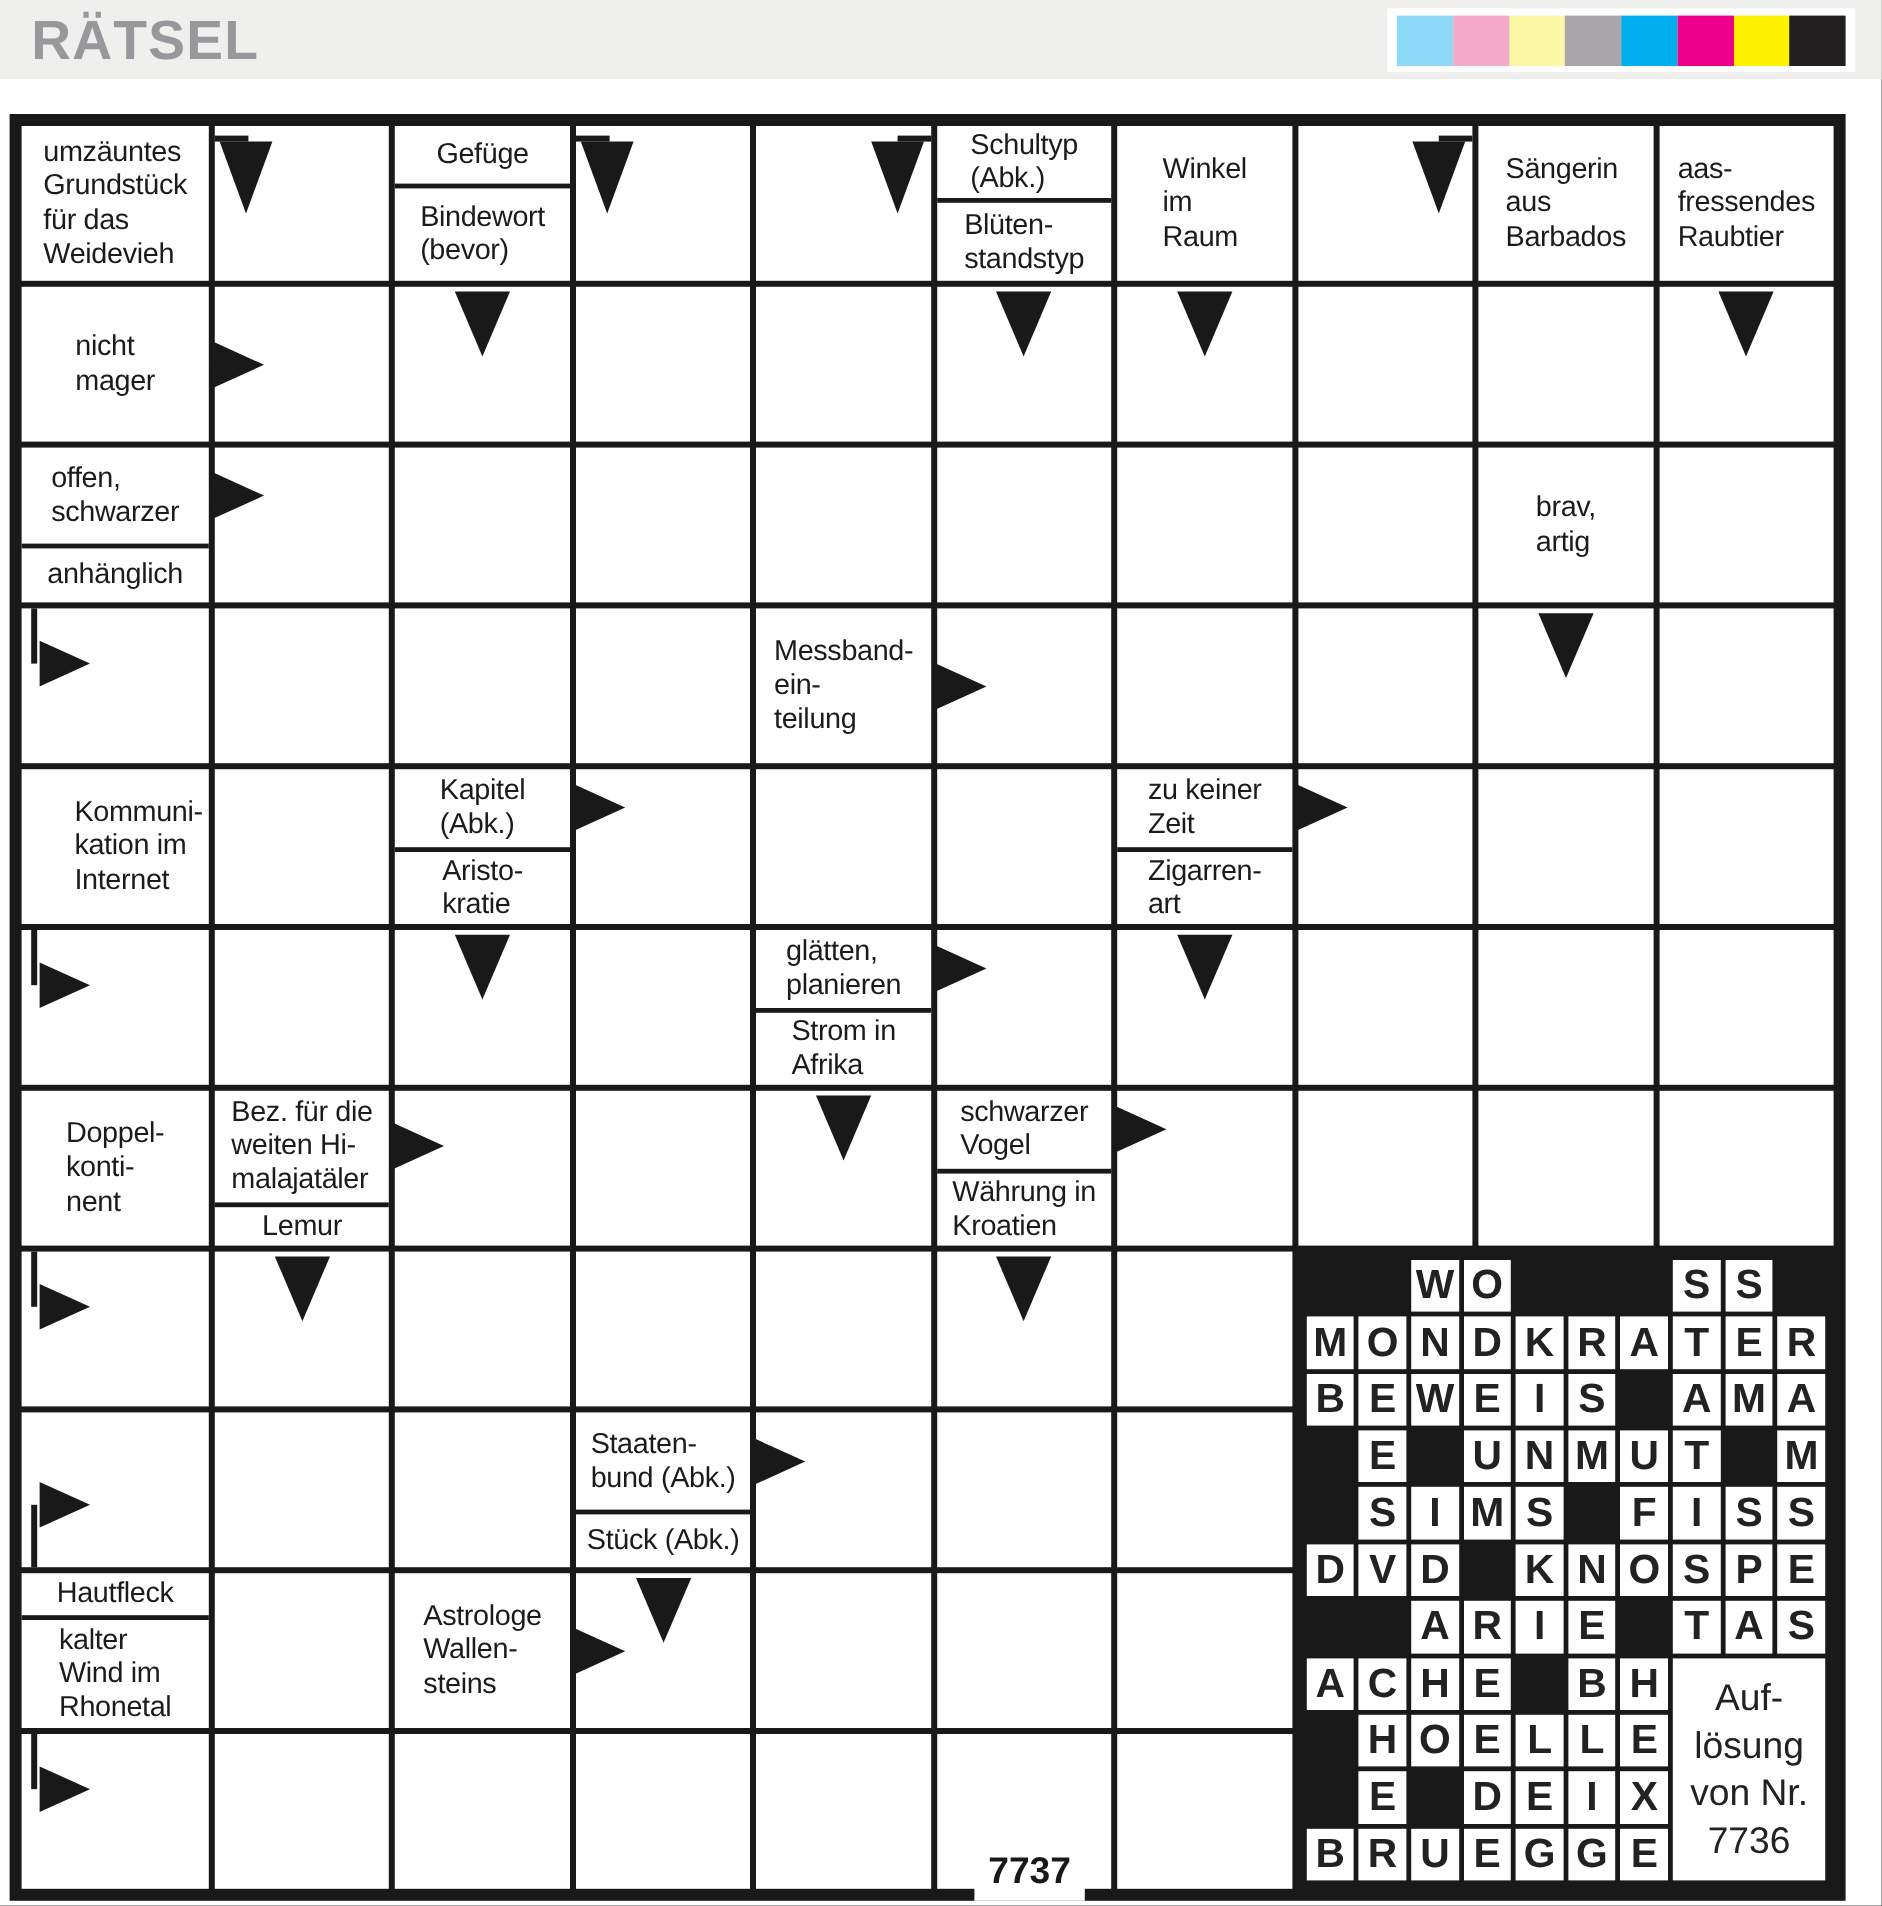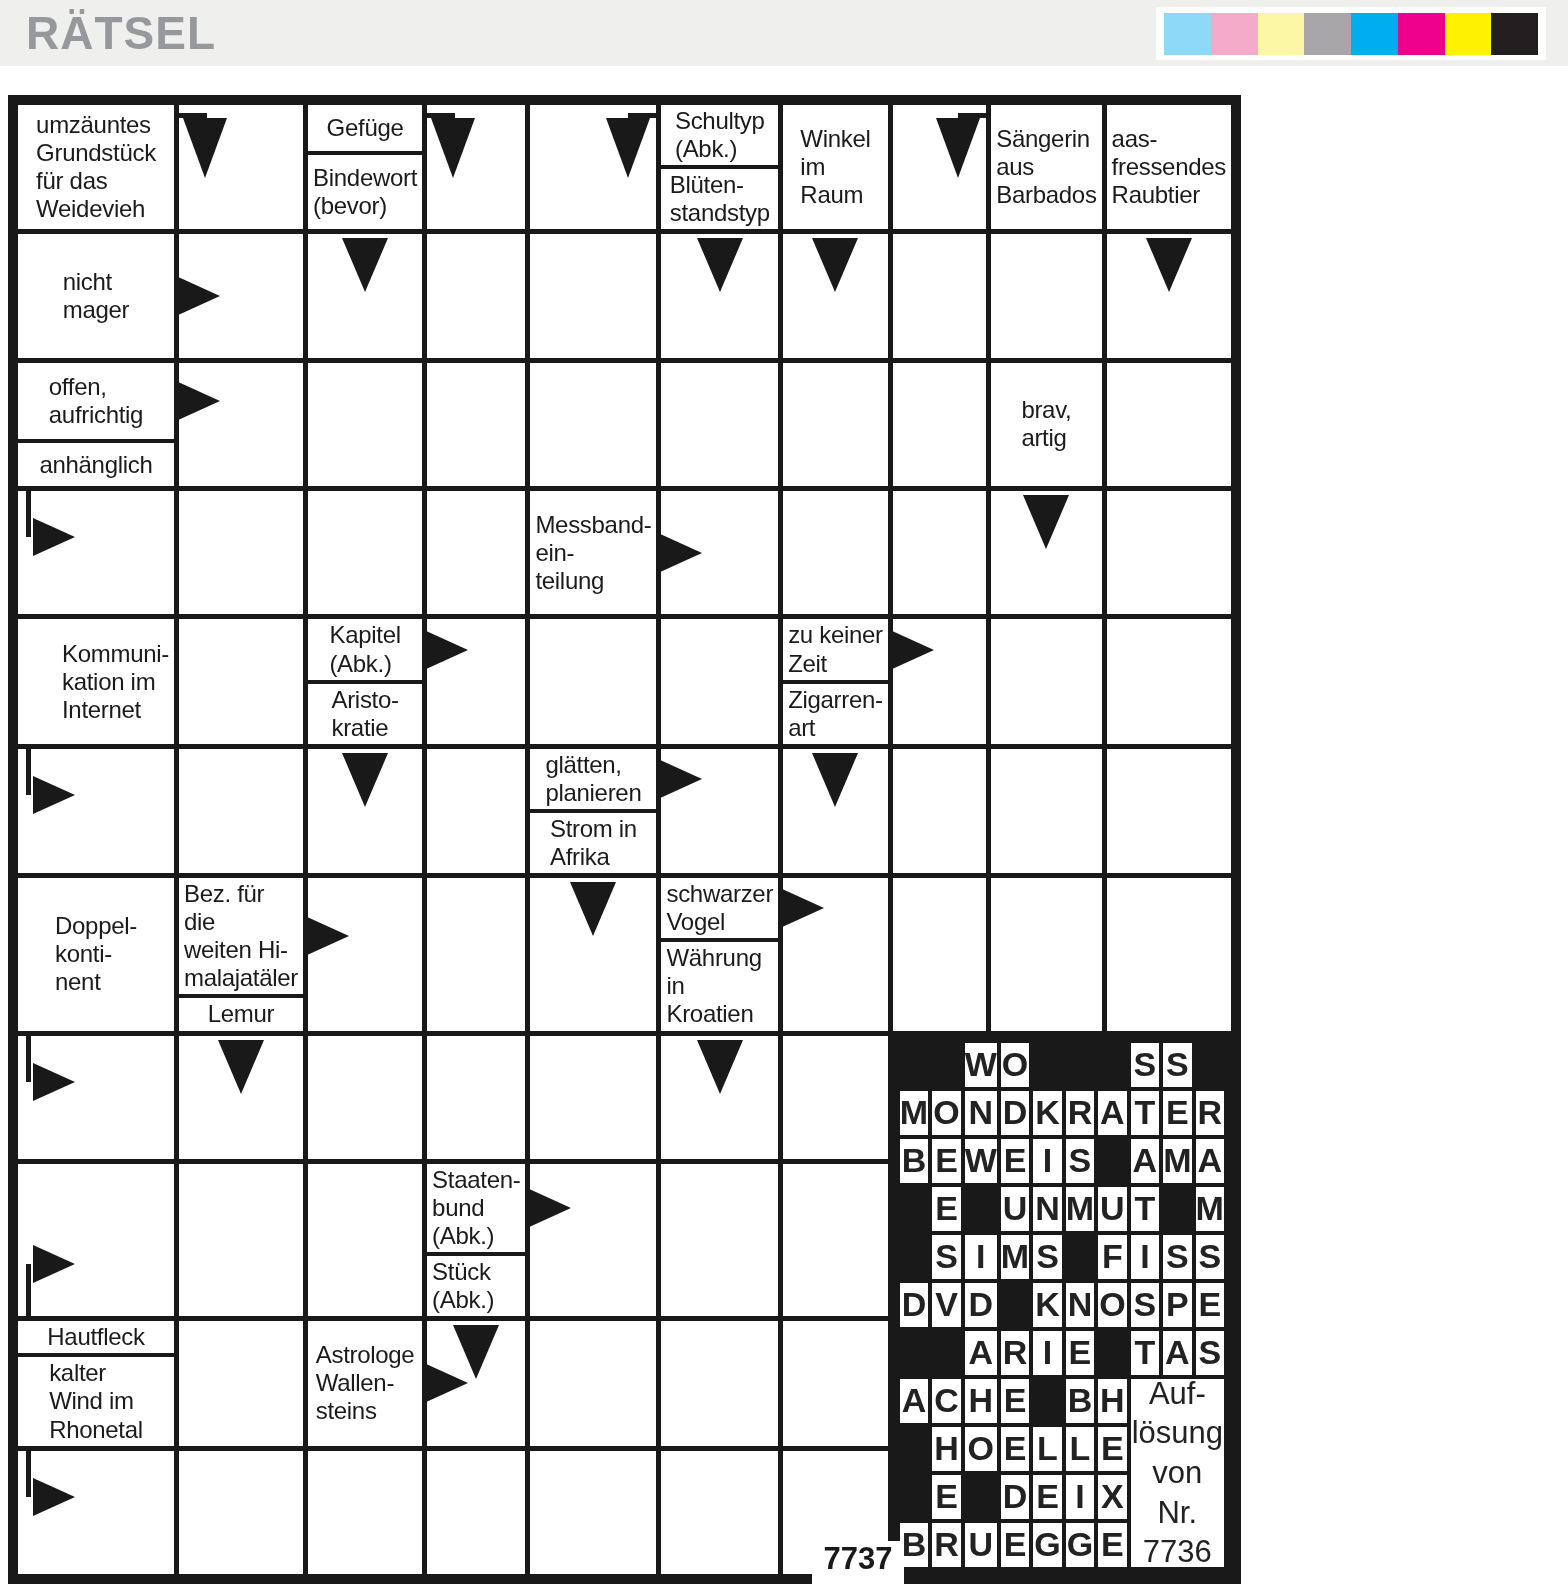--- a/index.html
+++ b/index.html
@@ -14,21 +14,21 @@
     position:absolute;left:26px;top:6px;font-size:46px;font-weight:bold;
     color:#96989b;letter-spacing:1px;
   }
   .colorbar{
     position:absolute;right:22px;top:7px;width:390px;height:53px;background:#ffffff;
     display:flex;align-items:center;padding:0 8px;box-sizing:border-box;
   }
   .swatch{flex:1 1 auto;height:42px;}
   
   .grid-wrap{
-    position:absolute;left:8px;top:95px;width:1233px;height:1489px;
+    position:absolute;left:8px;top:95px;width:1530px;height:1489px;
     background:#191919;padding:10px;box-sizing:border-box;
   }
   .grid{
     display:grid;width:100%;height:100%;
     grid-template-columns:repeat(10,1fr);
     grid-template-rows:repeat(11,1fr);
     gap:5px;
   }
   .cell{background:#ffffff;position:relative;}
   .cell.clue{display:flex;flex-direction:column;}
@@ -193,21 +193,21 @@
           <div class="ar ar-down"></div>
         </div>
         <div class="cell" style="grid-area: 2 / 8;"></div>
         <div class="cell" style="grid-area: 2 / 9;"></div>
         <div class="cell" style="grid-area: 2 / 10;">
           <div class="ar ar-down"></div>
         </div>
         <div class="cell clue" style="grid-area: 3 / 1;">
           <div class="part" style="flex-basis: 62%;">
             <span class="clue-text">offen,
-aufrichtig</span>
+schwarzer</span>
             <div class="ar ar-right"></div>
           </div>
           <div class="part" style="flex-basis: 38%;">
             <span class="clue-text">anhänglich</span>
           </div>
         </div>
         <div class="cell" style="grid-area: 3 / 2;"></div>
         <div class="cell" style="grid-area: 3 / 3;"></div>
         <div class="cell" style="grid-area: 3 / 4;"></div>
         <div class="cell" style="grid-area: 3 / 5;"></div>

